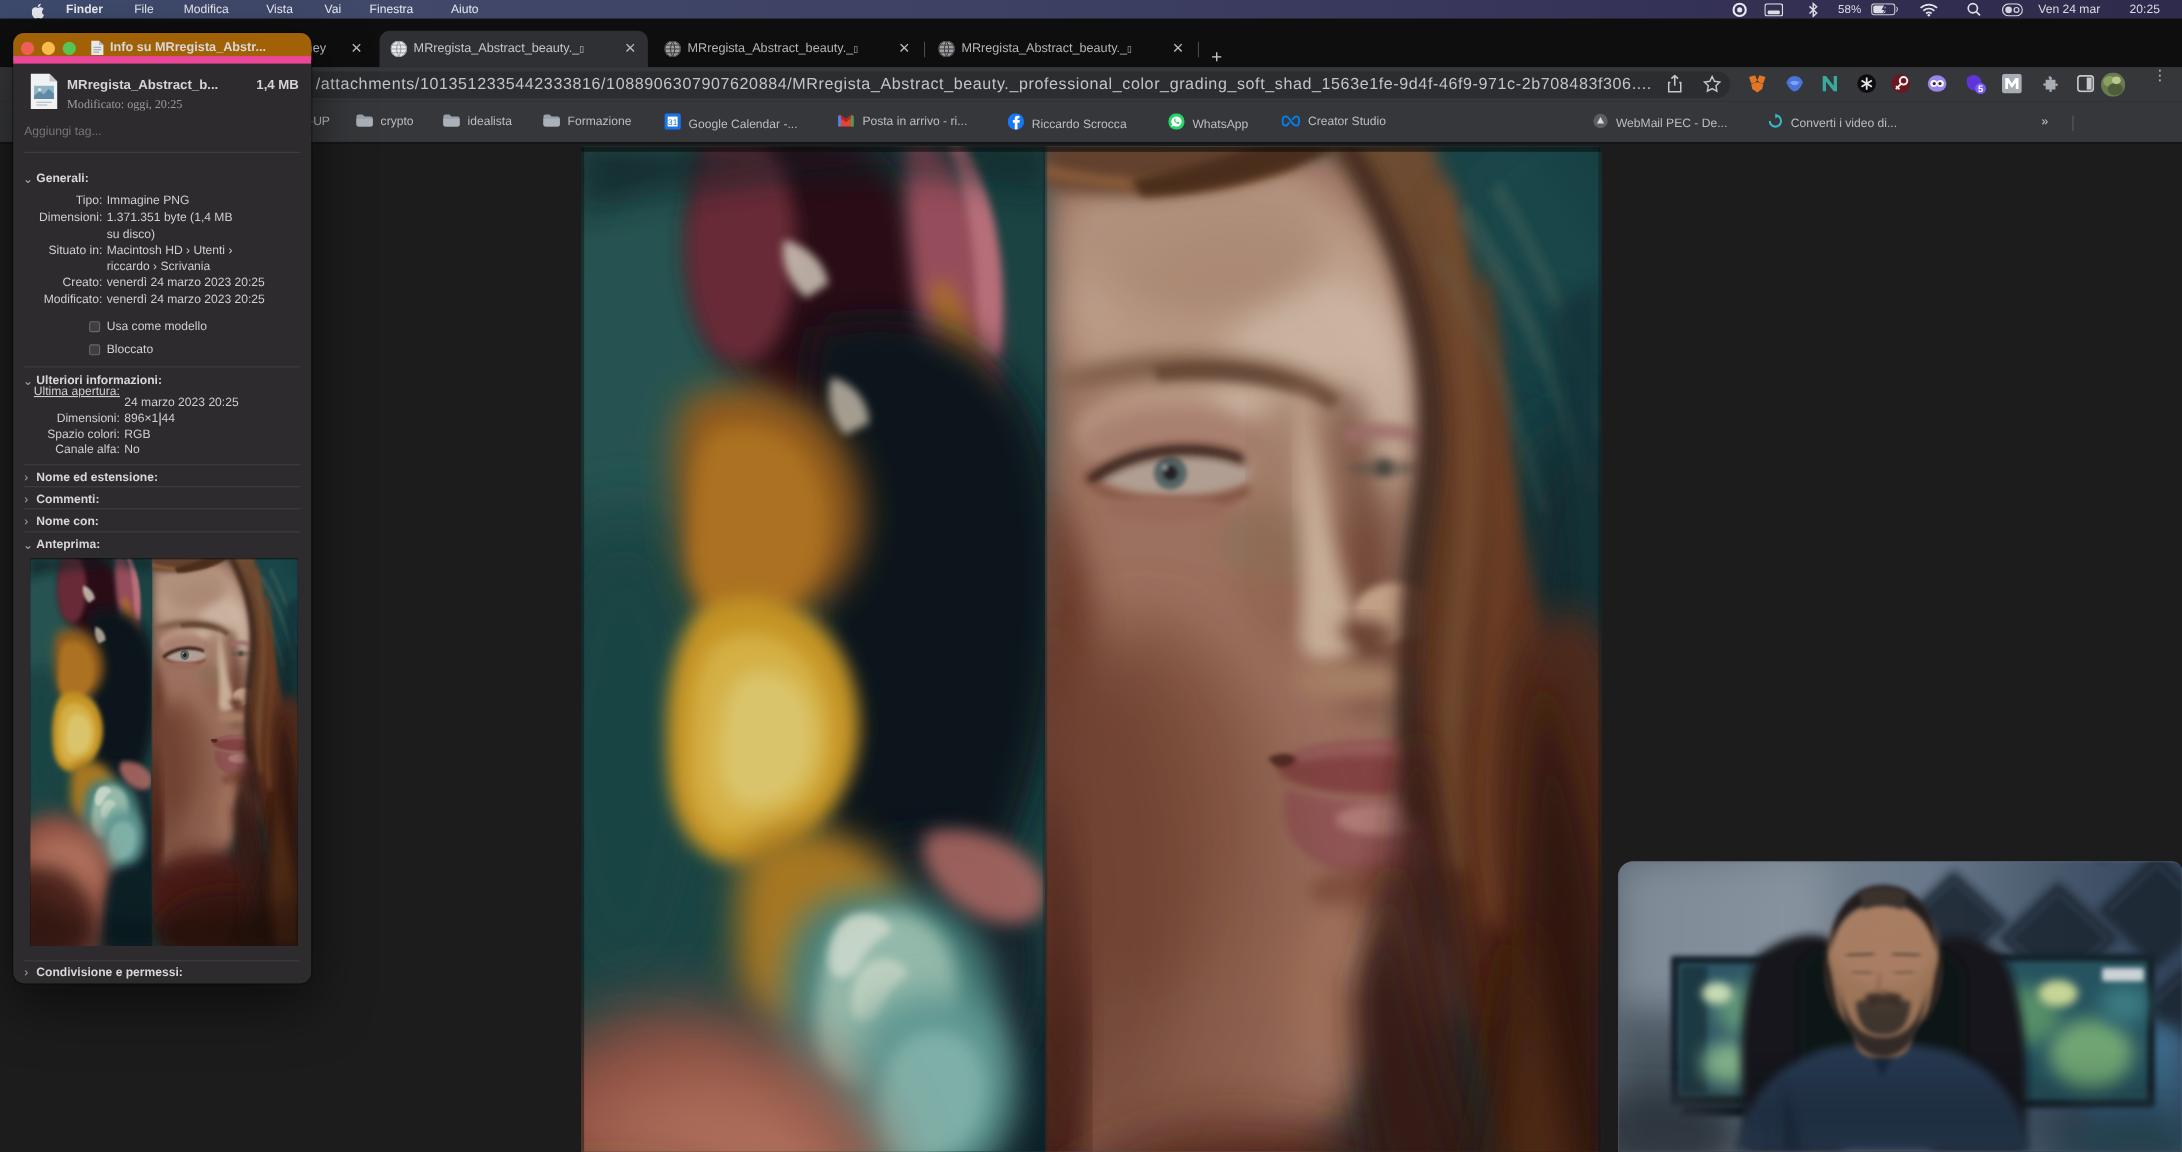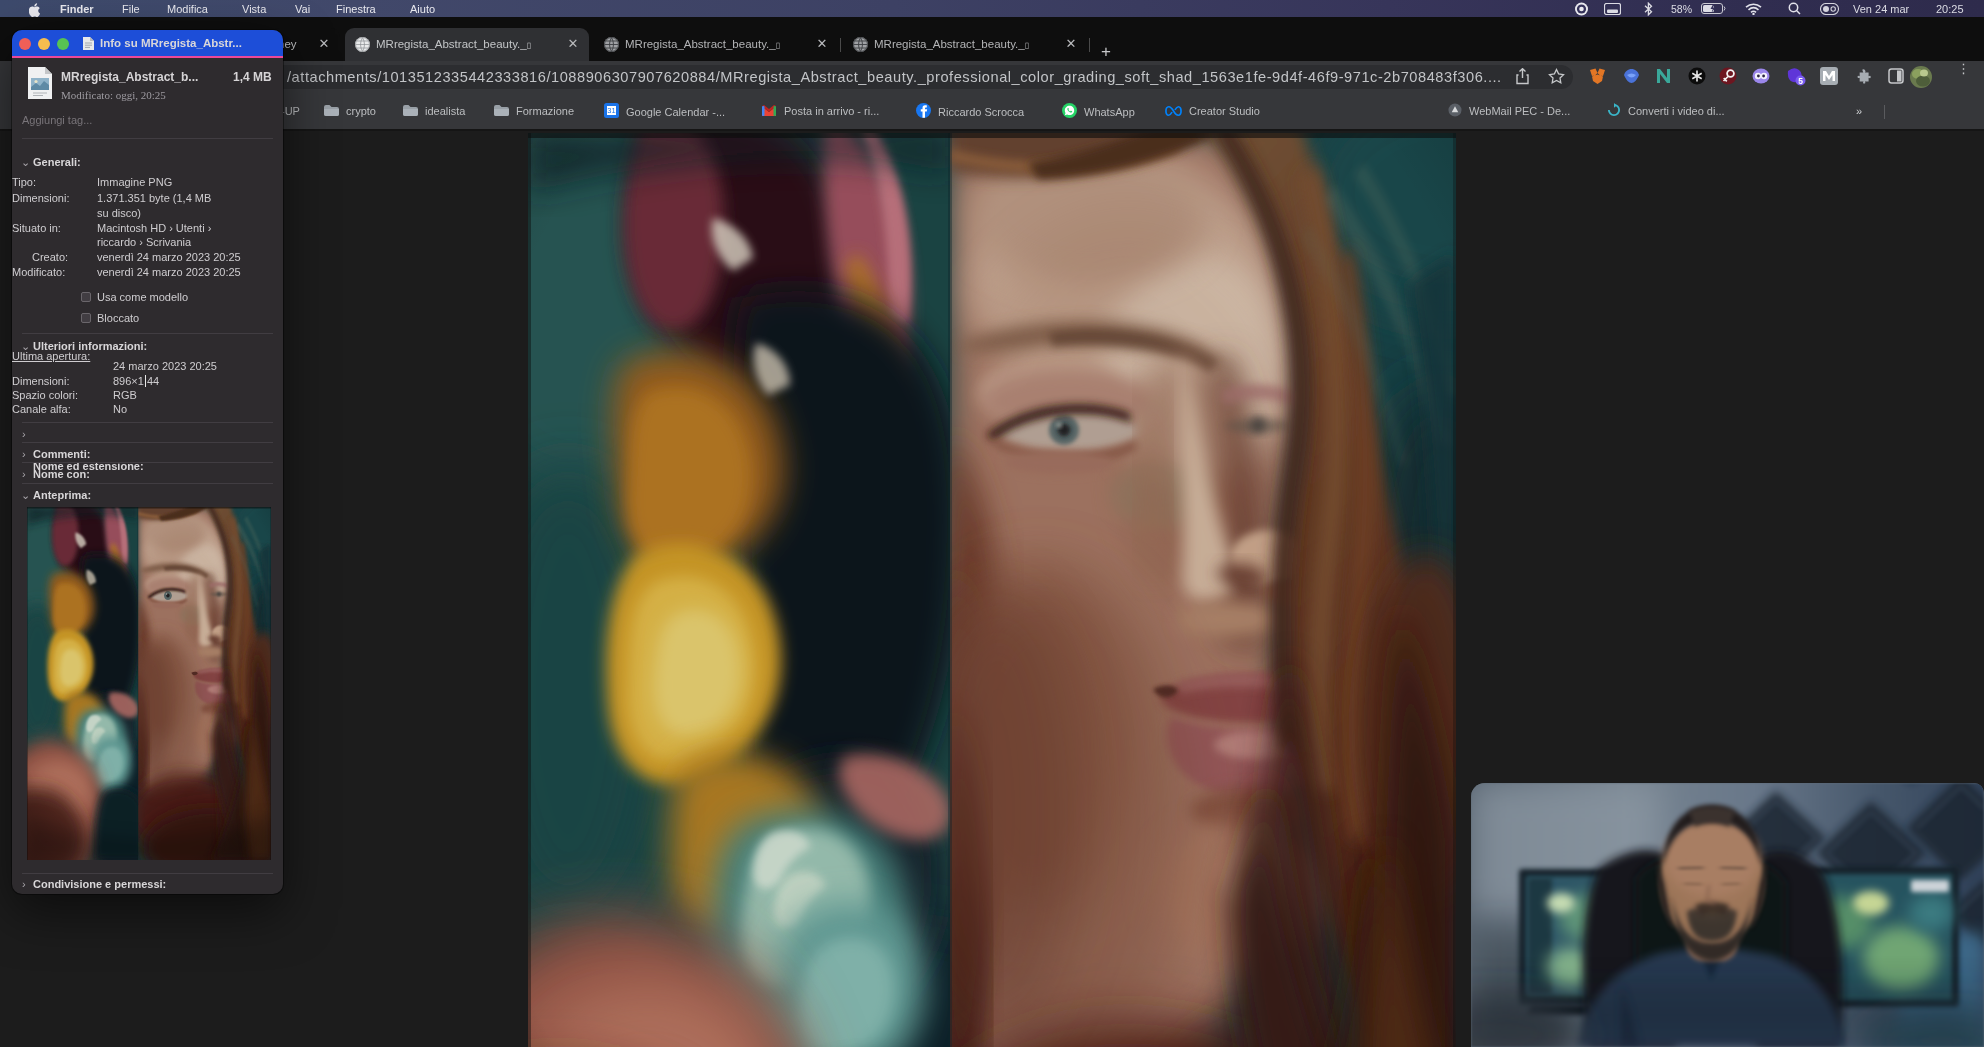--- a/index.html
+++ b/index.html
@@ -36,25 +36,25 @@
 
   
   #webcam { position:absolute; left:1471px; top:650px; width:513px; height:264px;
     border-radius:14px 10px 0 0; overflow:hidden; background:#5e6a76; }
   #webcam svg { filter:blur(1.1px); }
 
   
   #infowin { position:absolute; left:12px; top:30px; width:271px; height:864px;
     background:#2e2b2e; border-radius:10px; box-shadow:0 18px 50px rgba(0,0,0,.55), 0 0 0 1px rgba(0,0,0,.4);
     color:#d6d4d6; font-size:11px; }
-  #iw-title { position:absolute; left:0; top:0; width:271px; height:28px; background:#1d4ed8;
-    border-radius:10px 10px 0 0; border-bottom:2px solid #ec4899; }
+  #iw-title { position:absolute; left:0; top:0; width:271px; height:28px; background:#a16207;
+    border-radius:10px 10px 0 0; border-bottom:7px solid #ec4899; }
   .tl { position:absolute; top:8px; width:12px; height:12px; border-radius:50%; }
   .irow { position:absolute; white-space:nowrap; }
-  .ilab { position:absolute; color:#cfcdd0; }
+  .ilab { position:absolute; text-align:right; color:#cfcdd0; }
   .ival { position:absolute; color:#cfcdd0; }
   .isec { position:absolute; color:#d8d6d8; font-weight:bold; }
   .idiv { position:absolute; left:10px; width:251px; height:1px; background:#413d42; }
   .chk { position:absolute; width:10px; height:10px; border:1px solid #6a666b; border-radius:2px; background:#413d42;}
   #iw-prev { position:absolute; left:15px; top:477px; width:244px; height:353px; overflow:hidden; }
 </style>
 </head>
 <body>
 <svg width="0" height="0" style="position:absolute">
 <defs>
@@ -587,21 +587,21 @@
     <div class="ilab" style="left:0px;top:320px;width:97px;text-decoration:underline;">Ultima apertura:</div>
     <div class="ival" style="left:101px;top:330px;">24 marzo 2023 20:25</div>
     <div class="ilab" style="left:0px;top:345px;width:97px;">Dimensioni:</div>
     <div class="ival" style="left:101px;top:345px;">896×1<span style="border-left:1px solid #e8e8e8;margin:0 1px;"></span>44</div>
     <div class="ilab" style="left:0px;top:359px;width:97px;">Spazio colori:</div>
     <div class="ival" style="left:101px;top:359px;">RGB</div>
     <div class="ilab" style="left:0px;top:373px;width:97px;">Canale alfa:</div>
     <div class="ival" style="left:101px;top:373px;">No</div>
     <div class="idiv" style="top:392px;"></div>
     <div class="isec" style="left:10px;top:398px;color:#a9a6ab;font-weight:normal;">›</div>
-    <div class="isec" style="left:21px;top:398px;margin-top:32px;">Nome ed estensione:</div>
+    <div class="isec" style="left:21px;top:398px;">Nome ed estensione:</div>
     <div class="idiv" style="top:412px;"></div>
     <div class="isec" style="left:10px;top:418px;color:#a9a6ab;font-weight:normal;">›</div>
     <div class="isec" style="left:21px;top:418px;">Commenti:</div>
     <div class="idiv" style="top:432px;"></div>
     <div class="isec" style="left:10px;top:438px;color:#a9a6ab;font-weight:normal;">›</div>
     <div class="isec" style="left:21px;top:438px;">Nome con:</div>
     <div class="idiv" style="top:453px;"></div>
     <div class="isec" style="left:9px;top:459px;color:#a9a6ab;font-weight:normal;">⌄</div>
     <div class="isec" style="left:21px;top:459px;">Anteprima:</div>
     <div id="iw-prev"><svg width="244" height="353" viewBox="0 0 928 1184" preserveAspectRatio="none">

